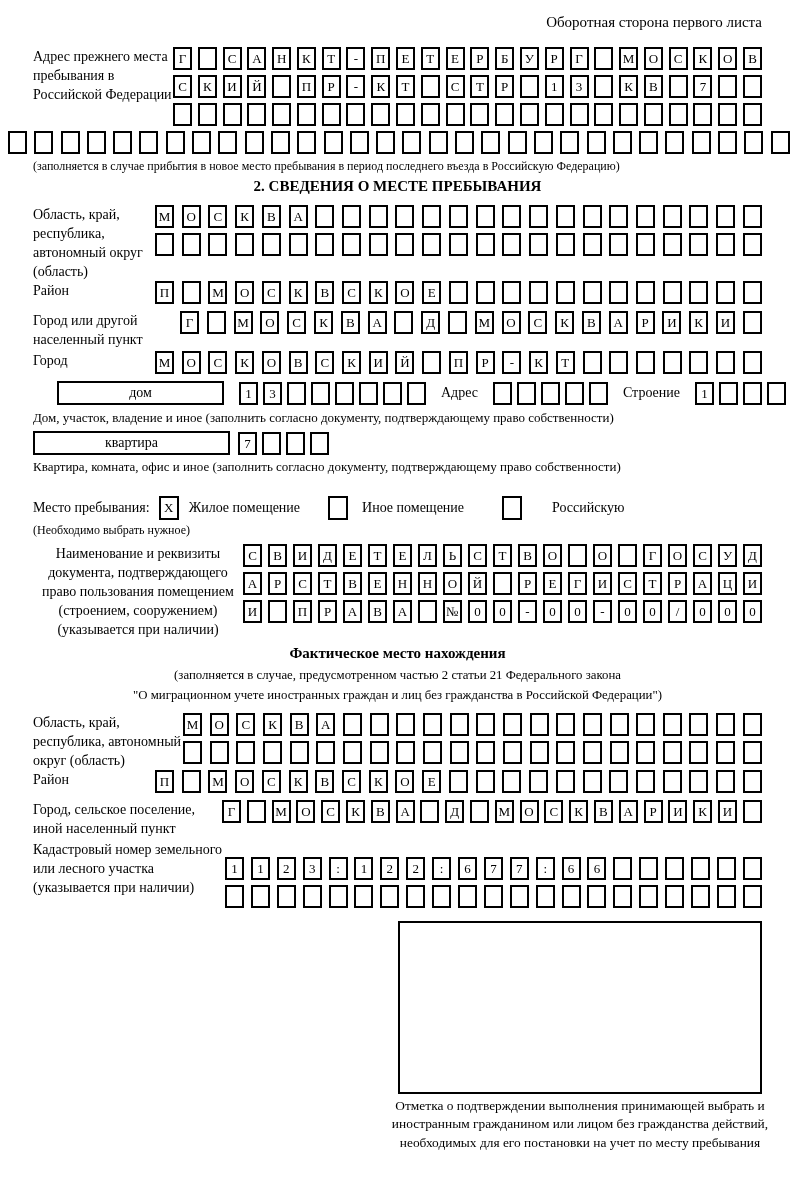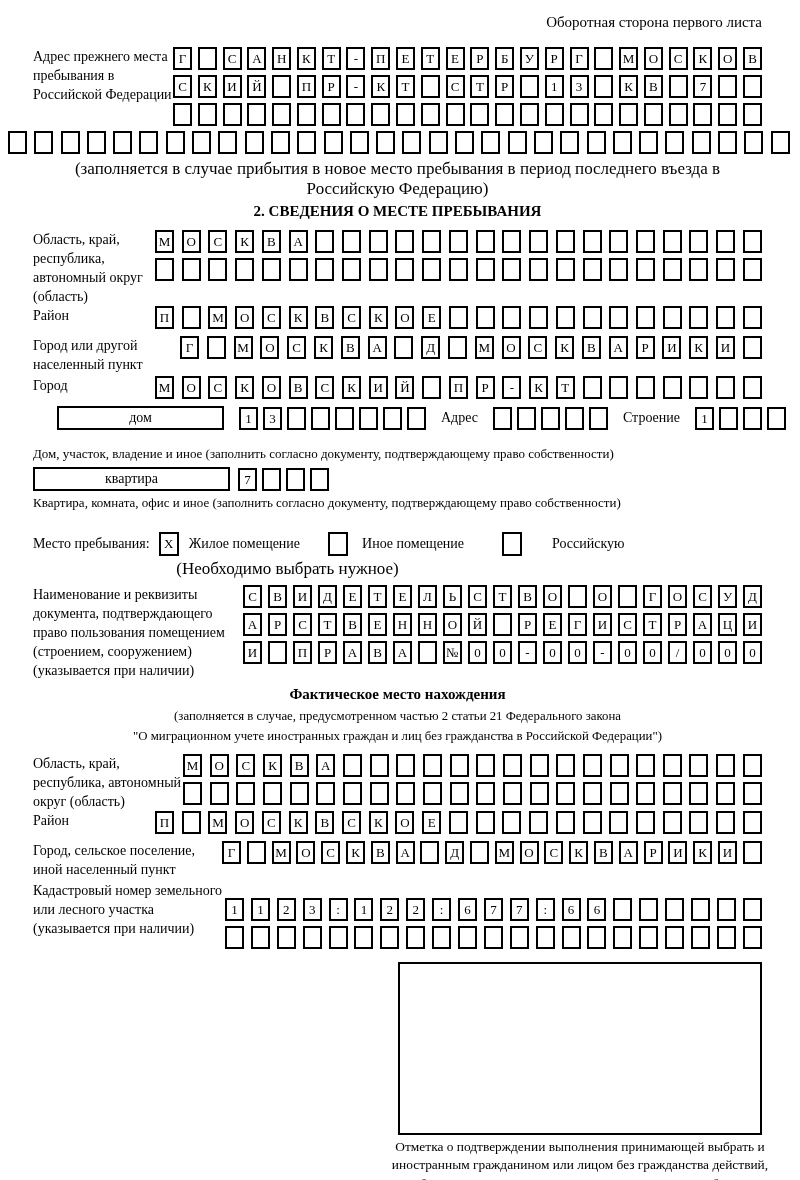--- a/index.html
+++ b/index.html
@@ -14,25 +14,25 @@
     text-align:center;font-size:13px;line-height:19px;flex:none;}
   .w-b1{width:589px;}   
   .w-std{width:607px;}  
   .w-gor1{width:582px;} 
   .w-gor2{width:540px;} 
   .w-doc{width:519px;}  
   .w-kad{width:537px;}  
   .w-obl2{width:579px;} 
   .fullrow{margin-left:-25px;width:782px;}
   .lab-b1{width:140px;} .lab-std{width:122px;} .lab-gor1{width:147px;}
-  .lab-doc{width:210px;} .lab-kad{width:192px;} .lab-gor2{width:189px;} .lab-obl2{width:150px;}
-  .note-center{text-align:center;font-size:17px;margin:2px 0 4px 0;}
+  .lab-doc{width:210px;text-align:center;} .lab-kad{width:192px;} .lab-gor2{width:189px;} .lab-obl2{width:150px;}
+  .note-center{text-align:left;font-size:12px;margin:2px 0 4px 0;}
   .note-left{font-size:13px;margin:1px 0 5px 0;}
   .sec-title{text-align:center;font-weight:bold;font-size:15px;margin:4px 0 10px 0;}
-  .dom-row{display:flex;justify-content:space-between;align-items:center;width:729px;height:24px;margin-bottom:16px;padding-left:24px;}
+  .dom-row{display:flex;justify-content:space-between;align-items:center;width:729px;height:24px;margin-bottom:5px;padding-left:24px;}
   .long-box{height:24px;box-sizing:border-box;border:2px solid #000;text-align:center;font-size:14px;line-height:20px;flex:none;}
   .cgroup{display:flex;gap:5px;flex:none;}
   .inline-label{font-size:14px;flex:none;}
   .kv-row{display:flex;align-items:center;height:24px;margin-bottom:4px;}
   .mesto-row{display:flex;align-items:center;height:26px;font-size:14px;margin-top:20px;}
   .checkbox{width:20px;height:24px;box-sizing:border-box;border:2px solid #000;text-align:center;
     font-size:13px;line-height:20px;flex:none;}
   .fact-note{text-align:center;font-size:12.8px;line-height:1.5;}
   .kad-rows{margin-top:17px;}
   .stamp-wrap{margin-left:365px;width:364px;margin-top:8px;}

